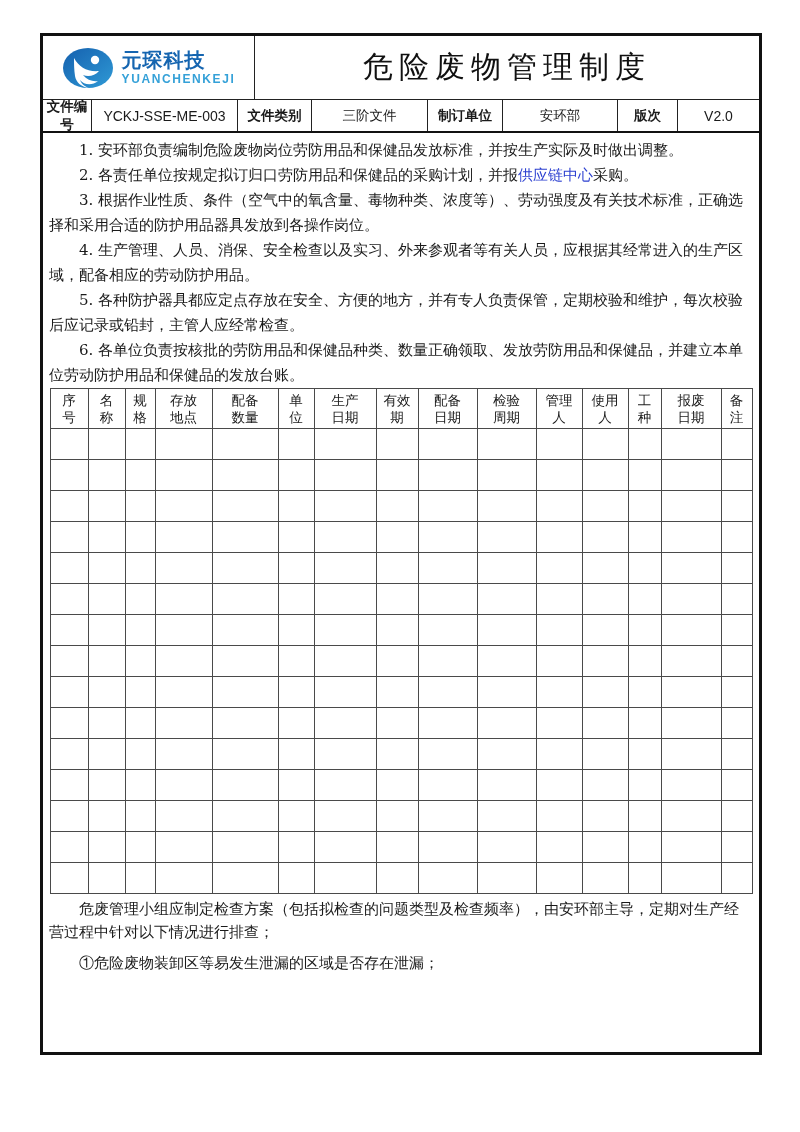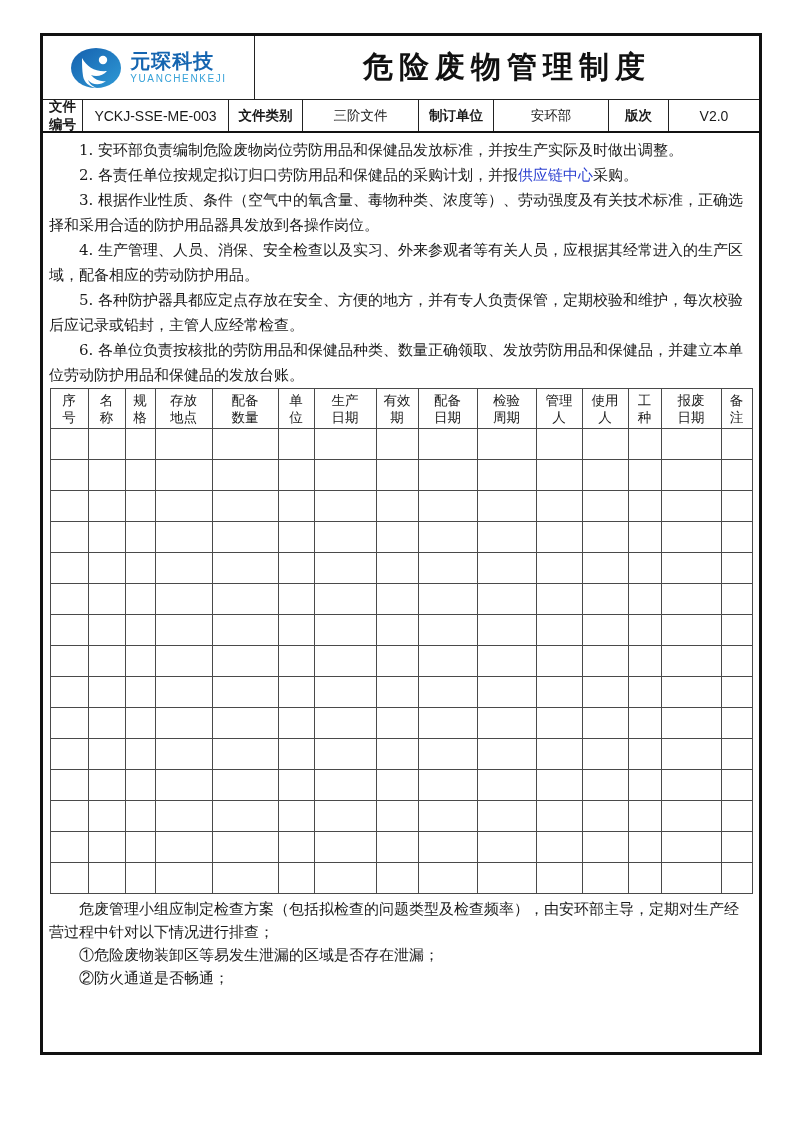--- a/index.html
+++ b/index.html
@@ -26,33 +26,33 @@
     display: flex; align-items: center; justify-content: center; gap: 8px;
   }
   .logo-mark { width: 52px; height: 42px; flex: 0 0 auto; }
   .logo-text { display: flex; flex-direction: column; line-height: 1; }
   .brand-cn {
     font-family: "Liberation Sans", "DejaVu Sans", sans-serif;
     font-weight: bold; font-size: 20px; color: #1565b0; letter-spacing: 1px;
   }
   .brand-en {
     font-family: "Liberation Sans", "DejaVu Sans", sans-serif;
-    font-size: 10px; color: #35a1d8; letter-spacing: 1.6px; margin-top: 3px; font-weight: normal;
+    font-size: 12px; color: #35a1d8; letter-spacing: 1.6px; margin-top: 3px; font-weight: bold;
   }
   .title-cell { flex: 1; display: flex; align-items: center; justify-content: center; }
-  .doc-title { font-size: 30px; font-weight: bold; letter-spacing: 6px; color: #111; }
+  .doc-title { font-size: 30px; font-weight: normal; letter-spacing: 6px; color: #111; }
   
   .meta-row { display: flex; height: 33px; border-bottom: 2px solid #111; font-size: 13.5px; }
   .meta-cell {
     display: flex; align-items: center; justify-content: center;
     border-right: 1px solid #222; height: 100%; text-align: center;
   }
   .meta-cell:last-child { border-right: none; text-align: right; }
   .meta-label { font-weight: bold; }
-  .m-doc-no-label { width: 40px; }
+  .m-doc-no-label { width: 49px; }
   .m-doc-no { width: 146px; font-family: "Liberation Sans", "DejaVu Sans", sans-serif; font-size: 14px; }
   .m-cat-label { width: 74px; }
   .m-cat { width: 116px; }
   .m-unit-label { width: 75px; }
   .m-unit { width: 115px; }
   .m-ver-label { width: 60px; }
   .m-ver { flex: 1; font-family: "Liberation Sans", "DejaVu Sans", sans-serif; font-size: 14px; }
   
   .body-area { padding: 5px 6px 0 6px; font-size: 15px; line-height: 25px; }
   .para { text-indent: 2em; }
@@ -63,21 +63,21 @@
   table.ledger th {
     font-weight: normal; font-size: 13.5px; line-height: 17px;
     white-space: pre-line; text-align: center; vertical-align: middle;
     height: 40px; padding: 2px 0;
   }
   table.ledger td { height: 31px; }
   
   .sec14 { padding: 4px 6px 0 6px; font-size: 15px; line-height: 23px; }
   .sec14 .heading { font-weight: bold; text-indent: 2em; }
   .sec14 .intro { text-indent: 2em; }
-  .sec14 .item { text-indent: 2em; }
+  .sec14 .item { text-indent: 2em; margin-top: 8px; }
 </style>
 </head>
 <body>
 
 <div class="page">
   <div class="frame">
 
     <div class="header-row">
       <div class="logo-cell">
         <svg class="logo-mark" viewBox="0 0 52 42">
@@ -429,17 +429,16 @@
               <td></td>
               <td></td>
             </tr>
           </tbody>
       </table>
     </div>
 
     <div class="sec14">
       <div class="intro">危废管理小组应制定检查方案（包括拟检查的问题类型及检查频率），由安环部主导，定期对生产经营过程中针对以下情况进行排查；</div>
       <div class="item">①危险废物装卸区等易发生泄漏的区域是否存在泄漏；</div>
-      <div class="item">②防火通道是否畅通；</div>
     </div>
 
   </div>
 </div>
 
 </body></html>

